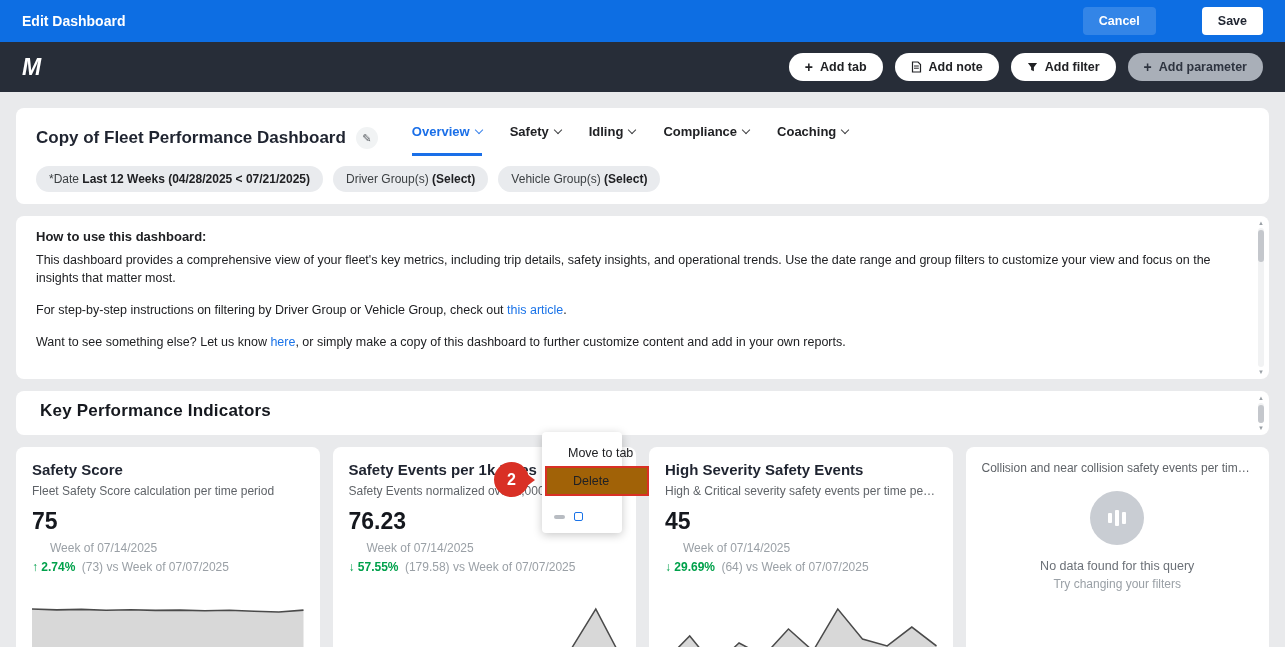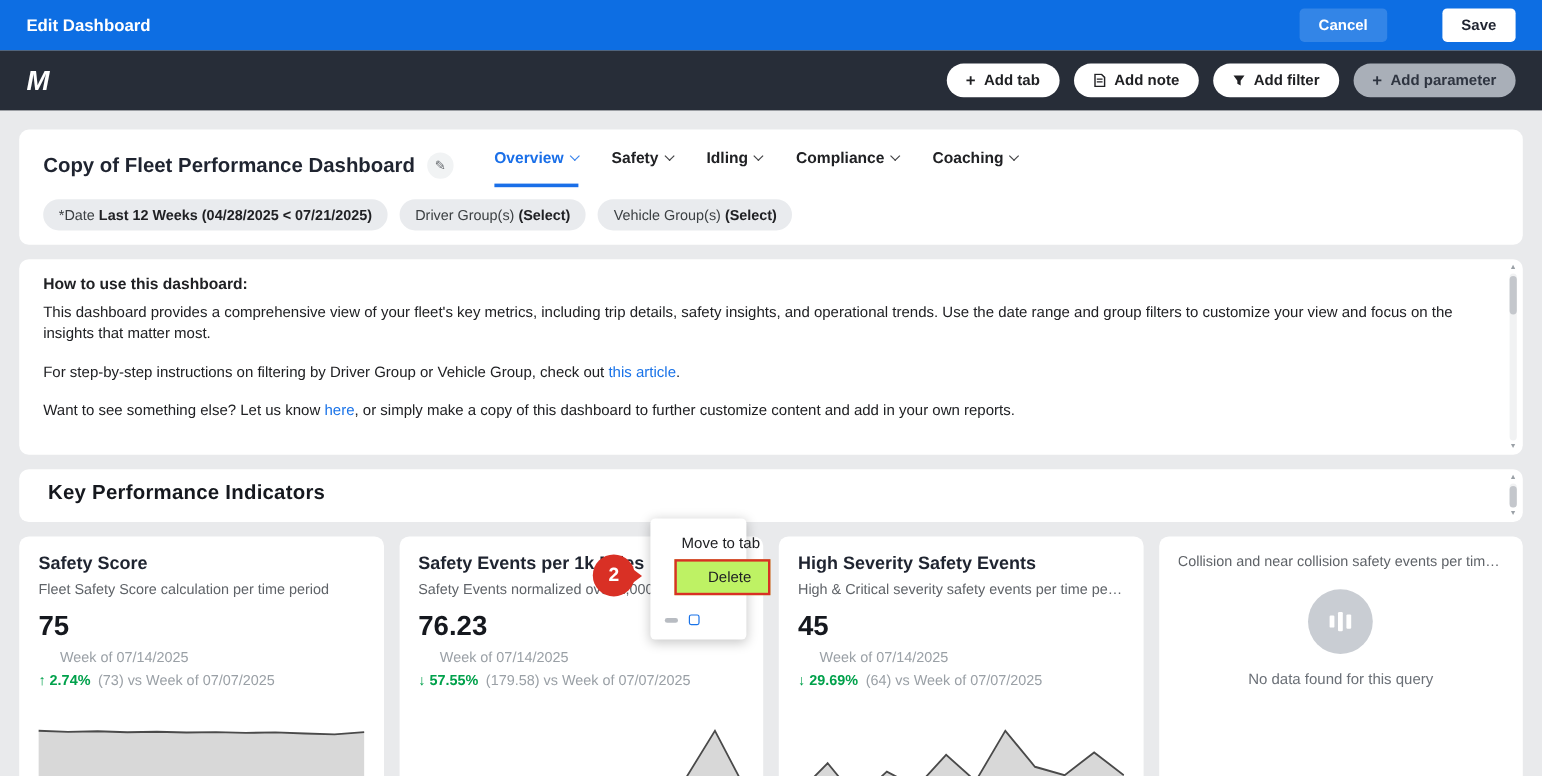--- a/index.html
+++ b/index.html
@@ -74,21 +74,21 @@
   .no-data-circle span { display:inline-block; width:4px; background:#fff; border-radius:1px; }
   .no-data-circle span:nth-child(1){ height:10px; }
   .no-data-circle span:nth-child(2){ height:16px; }
   .no-data-circle span:nth-child(3){ height:12px; }
   .no-data-title { font-size:12.5px; color:#6B7077; }
   .no-data-sub { font-size:12px; color:#9AA0A6; margin-top:4px; }
 
   
   .context-menu { position:absolute; left:542px; top:432px; width:80px; background:#fff; border-radius:4px; box-shadow:0 2px 10px rgba(0,0,0,.22); padding:8px 0 12px; z-index:40; }
   .menu-item { height:26px; line-height:26px; padding:0 26px; font-size:12.5px; color:#202124; cursor:pointer; white-space:nowrap; }
-  .delete-highlight { border:2.5px solid #D93025; margin-left:20px; width:80px; position:relative; z-index:41; background:#bef264; }
+  .delete-highlight { border:2.5px solid #D93025; margin-left:3px; width:104px; position:relative; z-index:41; background:#a16207; }
   .menu-footer { margin-top:16px; padding:0 12px; display:flex; gap:9px; align-items:center; }
   .mini-dash { width:11px; height:4px; background:#B8BCC2; border-radius:2px; cursor:pointer; }
   .mini-square { width:9px; height:9px; border:1.5px solid #1A73E8; border-radius:2px; cursor:pointer; }
 
   
   .step-badge { position:absolute; left:494px; top:462px; width:35px; height:35px; border-radius:50%; background:#D93025; color:#fff; font-size:16px; font-weight:700; display:flex; align-items:center; justify-content:center; z-index:45; }
   .step-badge::after { content:""; position:absolute; right:-6px; top:12px; border-top:6px solid transparent; border-bottom:6px solid transparent; border-left:8px solid #D93025; }
 </style>
 </head>
 <body>
@@ -252,20 +252,21 @@
 
       <section class="card kpi-card">
         <p class="kpi-sub">Collision and near collision safety events per time ...</p>
         <div class="no-data">
           <div class="no-data-circle">
               <span></span>
               <span></span>
               <span></span>
             </div>
           <div class="no-data-title">No data found for this query</div>
+          <div class="no-data-sub">Try changing your filters</div>
         </div>
       </section>
 
     </div>
   </main>
 
   <div class="context-menu">
     <div class="menu-item">Move to tab</div>
     <div class="delete-highlight">
       <div class="menu-item">Delete</div>

